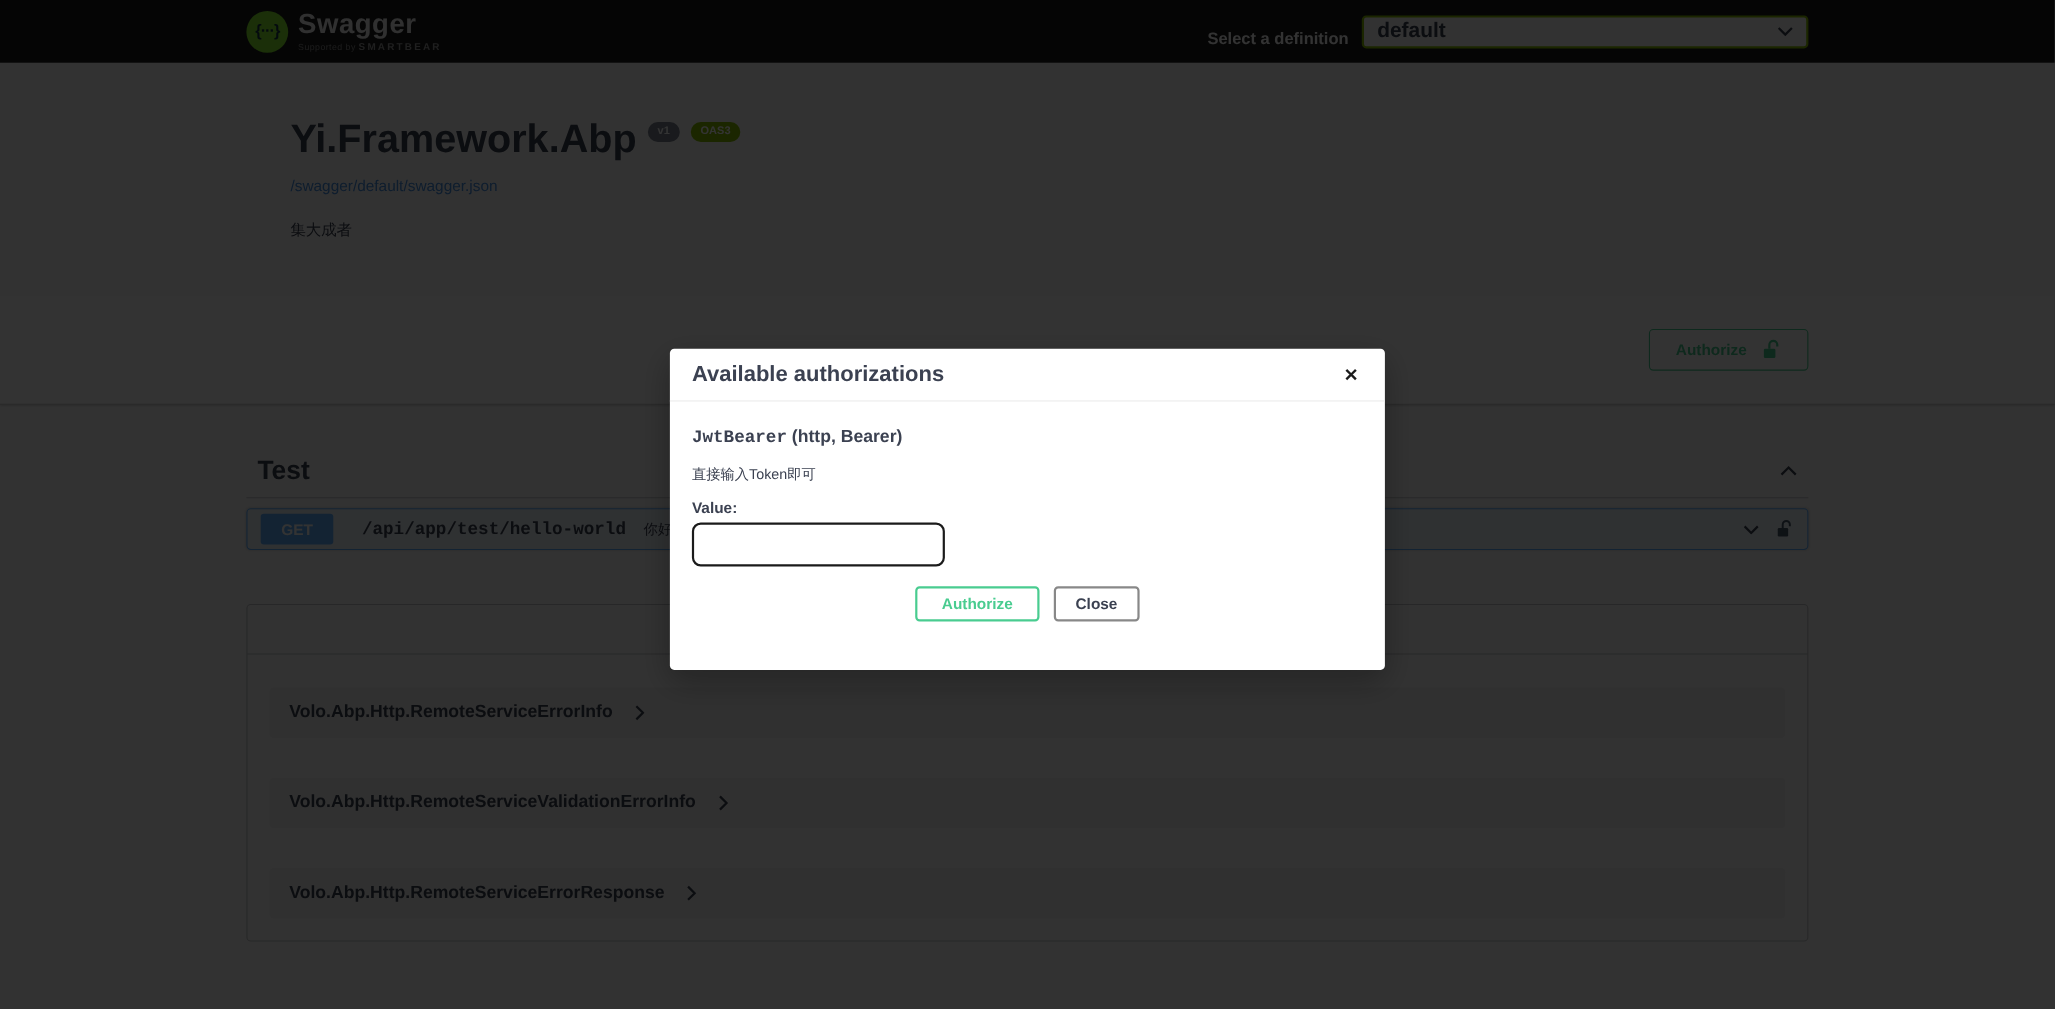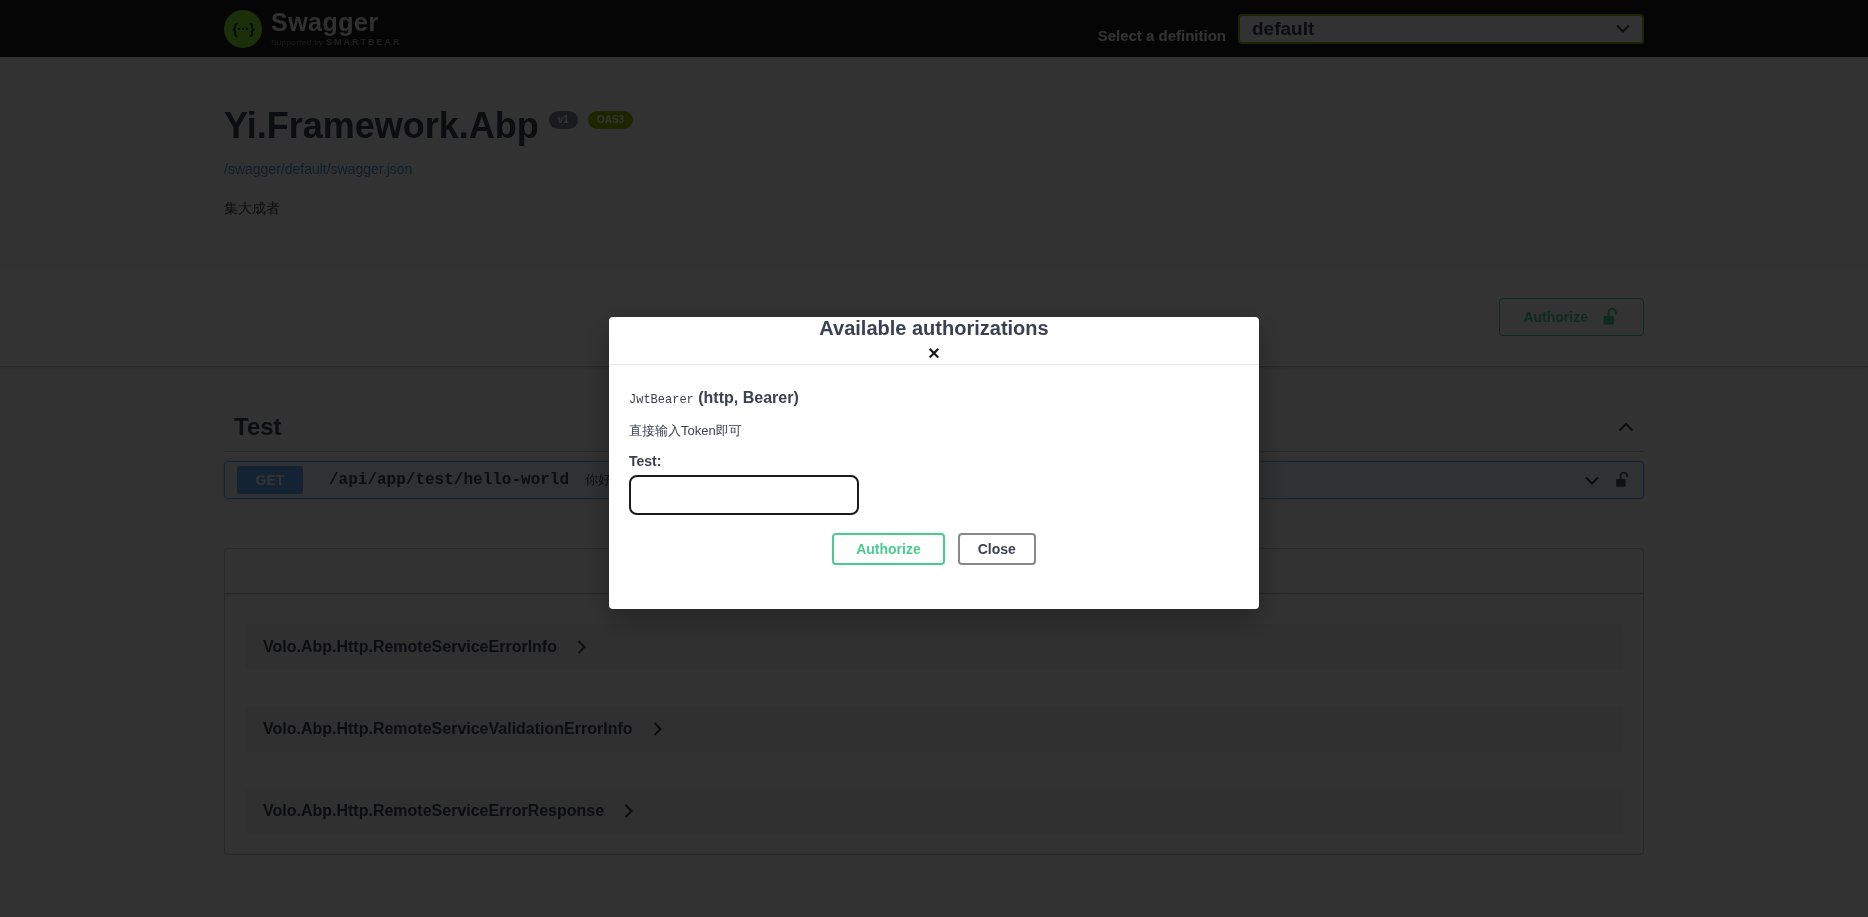--- a/index.html
+++ b/index.html
@@ -19,21 +19,21 @@
   .logo-word { color:#efefef; font-size:25px; font-weight:bold; letter-spacing:.5px; }
   .logo-sub { color:#8a8a8a; font-size:8px; margin-top:3px; letter-spacing:.4px; }
   .logo-sub b { color:#9a9a9a; font-size:9px; letter-spacing:2px; }
   .defbar { display:flex; align-items:flex-end; gap:12px; }
   .defbar-label { color:#fff; font-weight:bold; font-size:15px; }
   .defselect { width:406px; height:30px; background:#f7f7f7; border:2px solid #89bf04; border-radius:4px;
                display:flex; align-items:center; justify-content:space-between; padding:0 12px; cursor:pointer; }
   .defselect-value { font-size:19px; font-weight:bold; color:#3b4151; }
 
   
-  .info { padding-top:48px; }
+  .info { padding-top:48px;margin-left:40px; }
   .info-title { font-size:36px; font-weight:bold; color:#3b4151; display:flex; align-items:flex-start; gap:10px; }
   .badge { font-size:10px; font-weight:bold; color:#fff; border-radius:57px; padding:4px 9px; margin-top:6px; line-height:1; }
   .badge-version { background:#7d8492; }
   .badge-oas { background:#89bf04; }
   .spec-link { display:inline-block; margin-top:14px; font-size:14px; color:#4990e2; text-decoration:none; cursor:pointer; }
   .info-desc { margin-top:22px; font-size:14px; color:#3b4151; }
 
   
   .scheme-container { margin-top:50px; background:#fff; padding:30px 0;
                       border-bottom:1px solid rgba(0,0,0,.22); box-shadow:0 1px 2px 0 rgba(0,0,0,.15); }
@@ -65,26 +65,26 @@
                background:rgba(0,0,0,.05); border-radius:4px; margin-bottom:36px; cursor:pointer; }
   .model-row:last-child { margin-bottom:0; }
   .model-name { font-size:16px; font-weight:bold; color:#3b4151; }
 
   
   .backdrop { position:fixed; inset:0; background:rgba(0,0,0,.8); z-index:50; }
   .modal { position:fixed; z-index:60; top:317px; left:50%; transform:translateX(-50%);
            width:650px; min-height:292px; background:#fff; border-radius:4px;
            box-shadow:0 10px 30px rgba(0,0,0,.3); }
   .modal-header { height:48px; display:flex; align-items:center; justify-content:space-between;
-                  padding:0 20px; border-bottom:1px solid #ebebeb;flex-direction:column; }
+                  padding:0 20px; border-bottom:1px solid #ebebeb; }
   .modal-title { font-size:20px; font-weight:bold; color:#3b4151; }
   .modal-close { font-size:16px; font-weight:bold; color:#1b1b1b; background:none; border:none; cursor:pointer; padding:4px; }
   .modal-body { padding:12px 20px 30px; }
   .scheme-heading { margin-top:12px; font-size:16px; font-weight:bold; color:#3b4151; }
-  .scheme-heading code { font-family:"Liberation Mono", monospace; font-weight:normal; font-size:12px; }
+  .scheme-heading code { font-family:"Liberation Mono", monospace; font-weight:bold; font-size:16px; }
   .scheme-desc { margin-top:15px; font-size:13px; color:#3b4151; }
   .value-label { margin-top:13px; font-size:14px; font-weight:bold; color:#3b4151; }
   .token-input { display:block; margin-top:6px; width:230px; height:40px;
                  border:2px solid #1b1b1b; border-radius:8px; padding:0 10px;
                  font-size:14px; font-family:"Liberation Sans", sans-serif; outline:none; }
   .auth-btn-wrapper { margin-top:18px; display:flex; justify-content:center; gap:13px; }
   .btn-authorize-modal { color:#49cc90; border:2px solid #49cc90; font-size:14px; padding:6px 22px; }
   .btn-close-modal { color:#3b4151; border:2px solid #888; font-size:14px; padding:6px 18px; }
 
   .icon { display:inline-flex; align-items:center; justify-content:center; }
@@ -223,20 +223,20 @@
 <div class="modal">
   <div class="modal-header">
     <h3 class="modal-title">Available authorizations</h3>
     <button class="modal-close">✕</button>
   </div>
   <div class="modal-body">
     <h4 class="scheme-heading">
       <code>JwtBearer</code><span> (http, Bearer)</span>
     </h4>
     <p class="scheme-desc">直接输入Token即可</p>
-    <div class="value-label">Test:</div>
+    <div class="value-label">Value:</div>
     <input class="token-input" type="text" value="" style="">
     <div class="auth-btn-wrapper">
       <button class="btn btn-authorize-modal">Authorize</button>
       <button class="btn btn-close-modal">Close</button>
     </div>
   </div>
 </div>
 
 </body></html>

